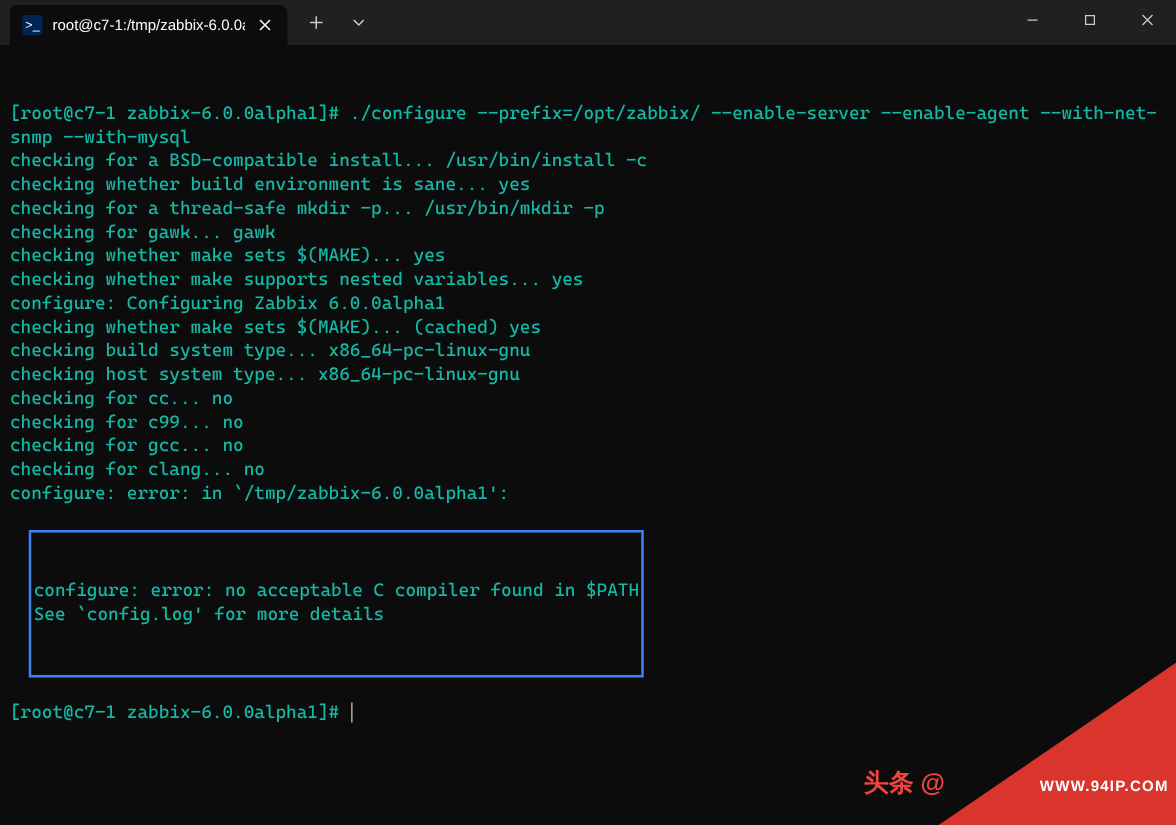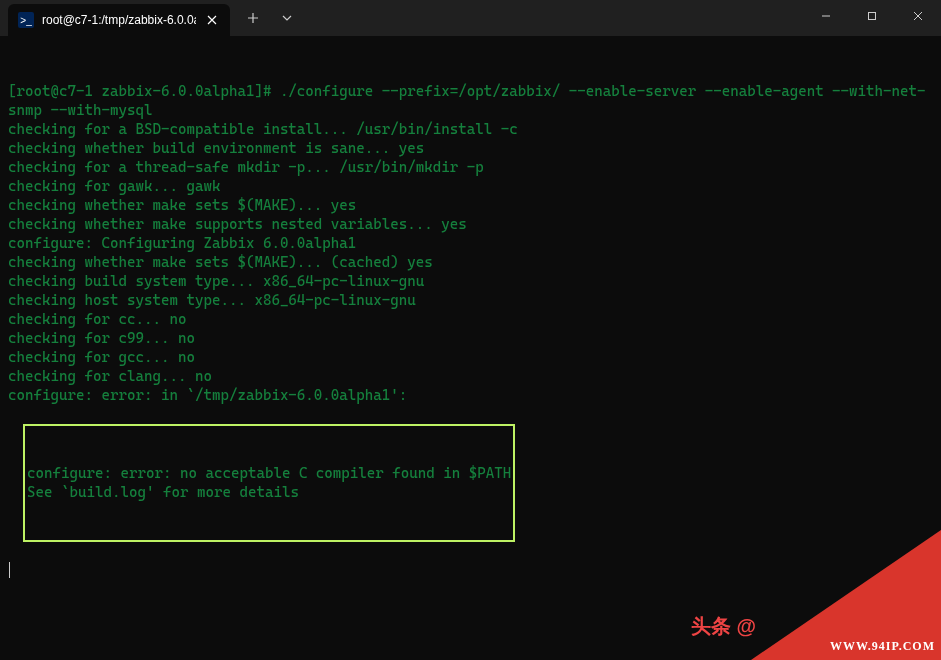--- a/index.html
+++ b/index.html
@@ -94,28 +94,28 @@
     height: 32px;
     display: flex;
     align-items: center;
     justify-content: center;
     color: #cccccc;
     cursor: pointer;
   }
 
   .terminal {
     padding: 8px 8px;
-    color: #15803d;
+    color: #14b8a6;
     line-height: 19px;
     white-space: pre-wrap;
     word-break: break-all;
   }
   .terminal .line { display: block; }
   .highlight-box {
-    border: 2px solid #bef264;
+    border: 2px solid #3b82f6;
     display: inline-block;
     padding: 0 2px;
     margin-left: -2px;
   }
   .cursor {
     display: inline-block;
     width: 1px;
     height: 16px;
     background: #cccccc;
     vertical-align: text-bottom;
@@ -128,23 +128,23 @@
     right: 0;
     bottom: 0;
     width: 0;
     height: 0;
     border-left: 190px solid transparent;
     border-bottom: 130px solid #d9352c;
   }
   .wm-text {
     position: absolute;
     right: 6px;
-    bottom: 6px;
+    bottom: 24px;
     color: #fff;
-    font-family: Liberation Serif, serif;
+    font-family: Liberation Sans, sans-serif;
     text-align: right;
   }
   .wm-url {
     font-size: 12px;
     letter-spacing: 1px;
     font-weight: bold;
   }
   .wm-main {
     font-size: 26px;
     font-weight: 800;
@@ -206,22 +206,22 @@
       <svg width="10" height="10" viewBox="0 0 10 10">
           <path d="M1 1 L9 9 M9 1 L1 9" stroke="#ccc" stroke-width="1"></path>
         </svg>
     </div>
   </div>
 </div>
 
 <div class="terminal">
   <div id="term-lines"><span class="line">[root@c7-1 zabbix-6.0.0alpha1]# ./configure --prefix=/opt/zabbix/ --enable-server --enable-agent --with-net-snmp --with-mysql</span><span class="line">checking for a BSD-compatible install... /usr/bin/install -c</span><span class="line">checking whether build environment is sane... yes</span><span class="line">checking for a thread-safe mkdir -p... /usr/bin/mkdir -p</span><span class="line">checking for gawk... gawk</span><span class="line">checking whether make sets $(MAKE)... yes</span><span class="line">checking whether make supports nested variables... yes</span><span class="line">configure: Configuring Zabbix 6.0.0alpha1</span><span class="line">checking whether make sets $(MAKE)... (cached) yes</span><span class="line">checking build system type... x86_64-pc-linux-gnu</span><span class="line">checking host system type... x86_64-pc-linux-gnu</span><span class="line">checking for cc... no</span><span class="line">checking for c99... no</span><span class="line">checking for gcc... no</span><span class="line">checking for clang... no</span><span class="line">configure: error: in `/tmp/zabbix-6.0.0alpha1':</span></div>
   <div class="highlight-box">
-    <div id="term-highlight"><span class="line">configure: error: no acceptable C compiler found in $PATH</span><span class="line">See `build.log' for more details</span></div>
+    <div id="term-highlight"><span class="line">configure: error: no acceptable C compiler found in $PATH</span><span class="line">See `config.log' for more details</span></div>
   </div>
-  <div><span class="cursor"></span></div>
+  <div><span>[root@c7-1 zabbix-6.0.0alpha1]# </span><span class="cursor"></span></div>
 </div>
 
 <div class="wm-triangle"></div>
 <div class="toutiao">头条 @</div>
 <div class="wm-text">
   <div class="wm-url">WWW.94IP.COM</div>
 </div>
 
 </body></html>

